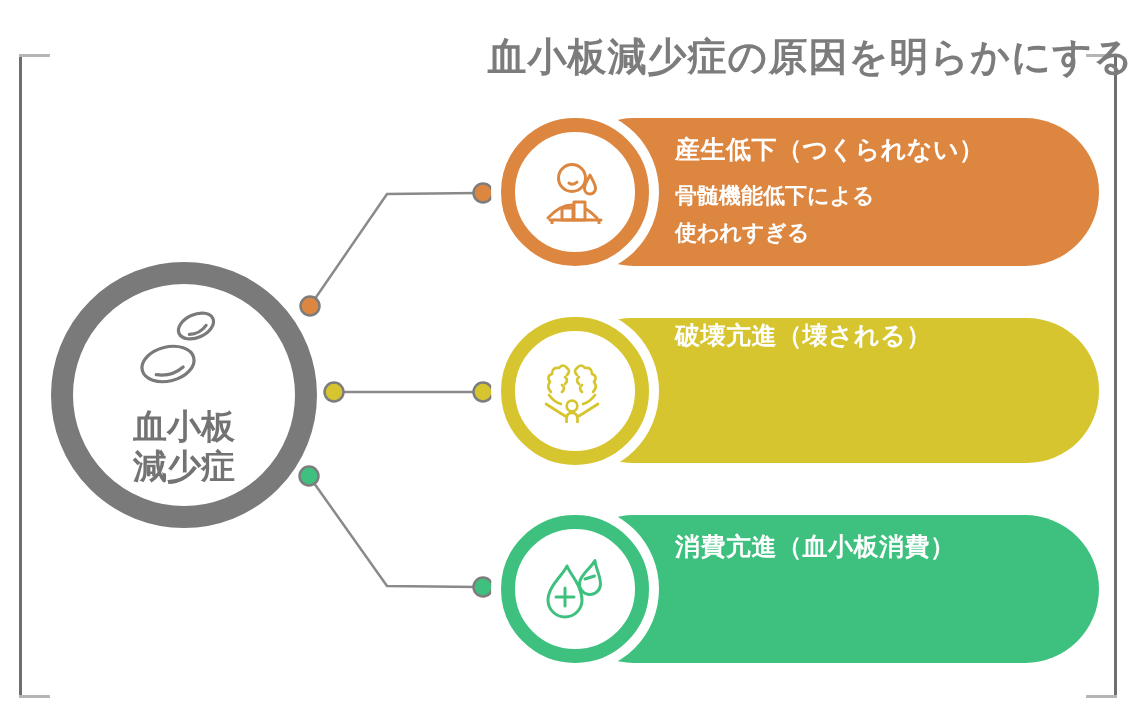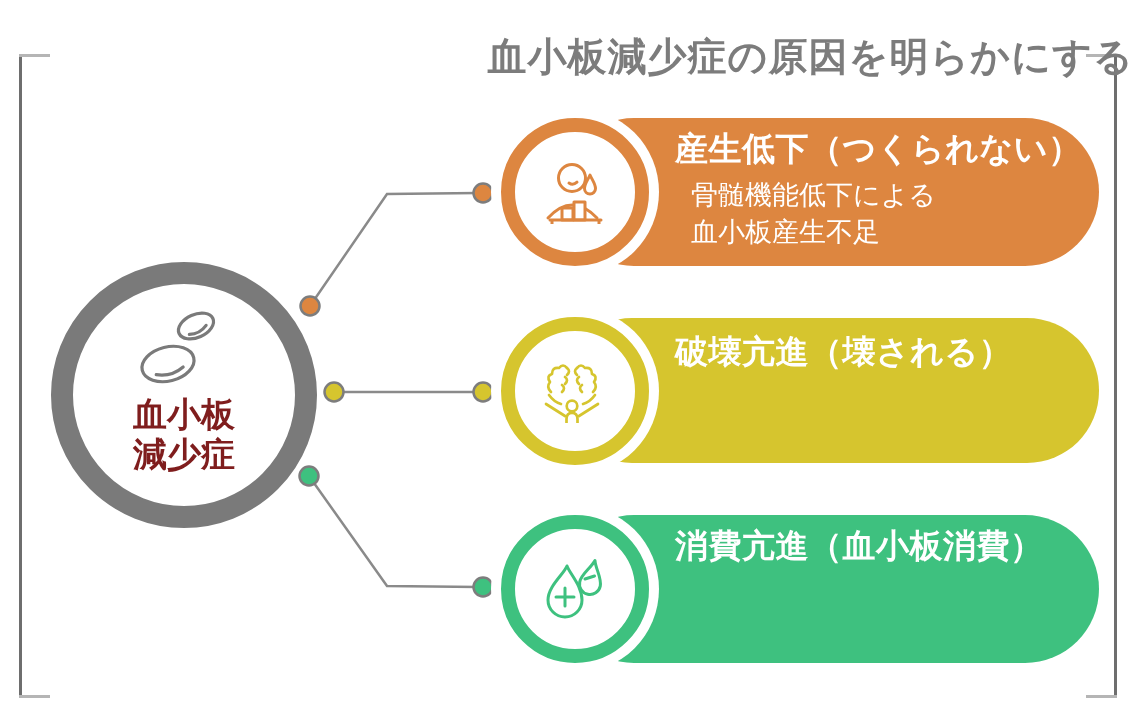--- a/index.html
+++ b/index.html
@@ -21,45 +21,45 @@
     position:absolute;left:0;top:30px;width:1134px;margin:0;
     text-align:right;font-size:39px;font-weight:700;color:#7c7c7c;letter-spacing:1px;
   }
   
   .center-circle{
     position:absolute;left:51px;top:262px;width:222px;height:222px;
     border:22px solid #7a7a7a;border-radius:50%;background:#ffffff;
   }
   .platelets{position:absolute;left:128px;top:300px;}
   .center-label{
-    position:absolute;left:84px;top:394px;width:200px;text-align:center;
-    font-size:34px;line-height:40px;font-weight:700;color:#7f1d1d;
+    position:absolute;left:84px;top:406px;width:200px;text-align:center;
+    font-size:34px;line-height:40px;font-weight:700;color:#737373;
   }
   
   .connectors{position:absolute;left:0;top:0;}
   .cline{fill:none;stroke:#8a8a8a;stroke-width:2.5;}
   .dot{stroke:#7d7d7d;stroke-width:2.5;}
   .dot.o{fill:#dd8640;} .dot.y{fill:#d6c52e;} .dot.g{fill:#3ec17f;}
   
   .card{position:absolute;left:560px;width:539px;border-radius:74px;}
   .card.c1{top:118px;height:148px;background:#dd8640;}
   .card.c2{top:318px;height:145px;background:#d6c52e;border-radius:72px;}
   .card.c3{top:515px;height:148px;background:#3ec17f;}
   .gap-circle{position:absolute;left:491px;width:168px;height:168px;border-radius:50%;background:#ffffff;}
   .gap-circle.g1{top:108px;} .gap-circle.g2{top:307px;} .gap-circle.g3{top:505px;}
   .icon-ring{position:absolute;left:501px;width:120px;height:120px;border-radius:50%;background:#ffffff;}
   .icon-ring.r1{top:118px;border:14px solid #dd8640;}
   .icon-ring.r2{top:317px;border:14px solid #d6c52e;}
   .icon-ring.r3{top:515px;border:14px solid #3ec17f;}
   .icon-svg{position:absolute;left:543px;}
   .icon-svg.i1{top:160px;} .icon-svg.i2{top:359px;} .icon-svg.i3{top:557px;}
   .card-text{position:absolute;left:675px;color:#ffffff;}
-  .card-text.t1{top:130px;} .card-text.t2{top:333px;} .card-text.t3{top:527px;}
-  .card-text h2{margin:0;font-size:33px;line-height:38px;font-weight:700;letter-spacing:0.5px;}
-  .card-text p{margin:9px 0 0 16px;font-size:27px;line-height:37px;font-weight:400;}
+  .card-text.t1{top:130px;} .card-text.t2{top:316px;} .card-text.t3{top:527px;}
+  .card-text h2{margin:0;font-size:25px;line-height:38px;font-weight:700;letter-spacing:0.5px;}
+  .card-text p{margin:9px 0 0 0;font-size:22px;line-height:37px;font-weight:700;}
   
   .st-o{fill:none;stroke:#dd8640;stroke-width:3;stroke-linecap:round;stroke-linejoin:round;}
   .st-o.wf{fill:#ffffff;}
   .st-y{fill:none;stroke:#d6c52e;stroke-width:2.7;stroke-linecap:round;stroke-linejoin:round;}
   .st-g{fill:none;stroke:#3ec17f;stroke-width:3;stroke-linecap:round;stroke-linejoin:round;}
   .st-g.wf{fill:#ffffff;}
   .st-gray{fill:none;stroke:#7a7a7a;stroke-width:3.2;stroke-linecap:round;stroke-linejoin:round;}
   .st-gray.wf{fill:#ffffff;}
 </style>
 </head>
@@ -113,21 +113,21 @@
     <path class="st-o wf" d="M47,15 C49.5,20.5 52.5,24 52.5,28.5 A5.5,5.5 0 1 1 41.5,28.5 C41.5,24 44.5,20.5 47,15 Z" stroke-width="2.6"></path>
     <path class="st-o" d="M5,58 Q29,32 54,58"></path>
     <rect class="st-o wf" x="19" y="48" width="11" height="12"></rect>
     <rect class="st-o wf" x="31" y="42" width="11" height="18"></rect>
     <path class="st-o" d="M7,60 H58 M9,60 V64 M56,60 V64"></path>
   </svg>
   <div class="card-text t1">
     <h2>産生低下（つくられない）</h2>
     <p>
       <span>骨髄機能低下による</span><br>
-      <span>血小板産生不足</span>
+      <span>使われすぎる</span>
     </p>
   </div>
 
   <div class="card c2"></div>
   <div class="gap-circle g2"></div>
   <div class="icon-ring r2"></div>
   <svg class="icon-svg i2" width="64" height="64" viewBox="0 0 64 64">
 
     <circle class="st-y" cx="29" cy="47" r="5.3"></circle>
     <path class="st-y" d="M23.5,65 V60 Q23.5,53.8 29,53.8 Q34.5,53.8 34.5,60 V65"></path>

